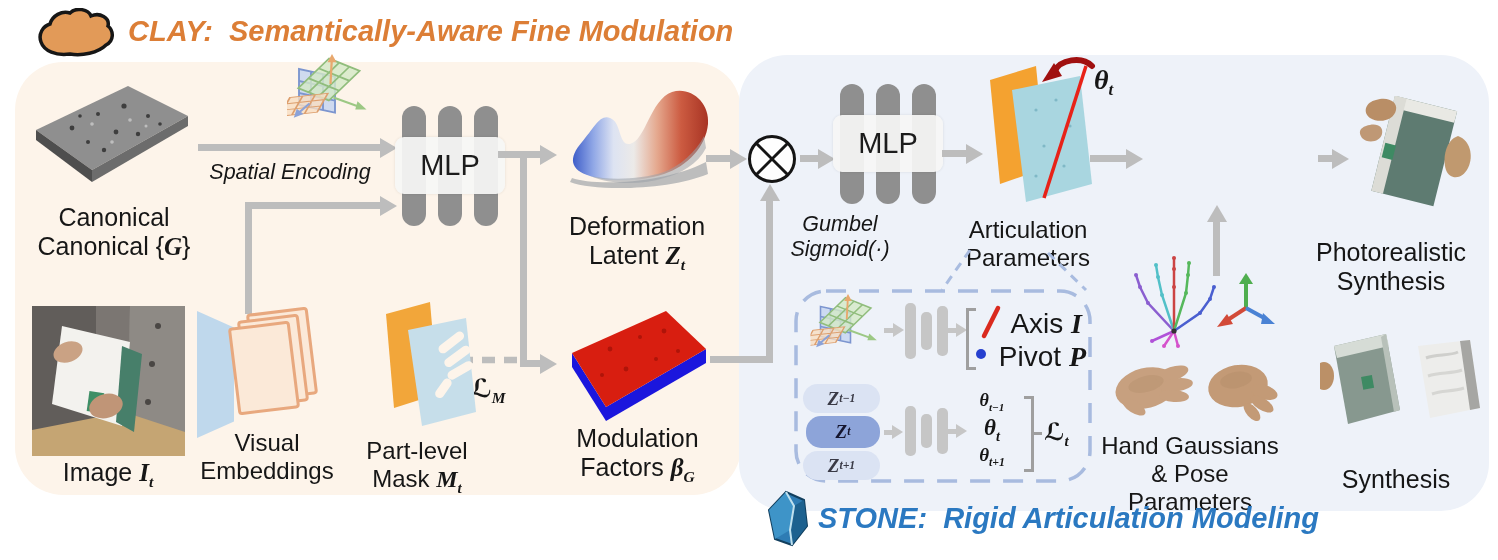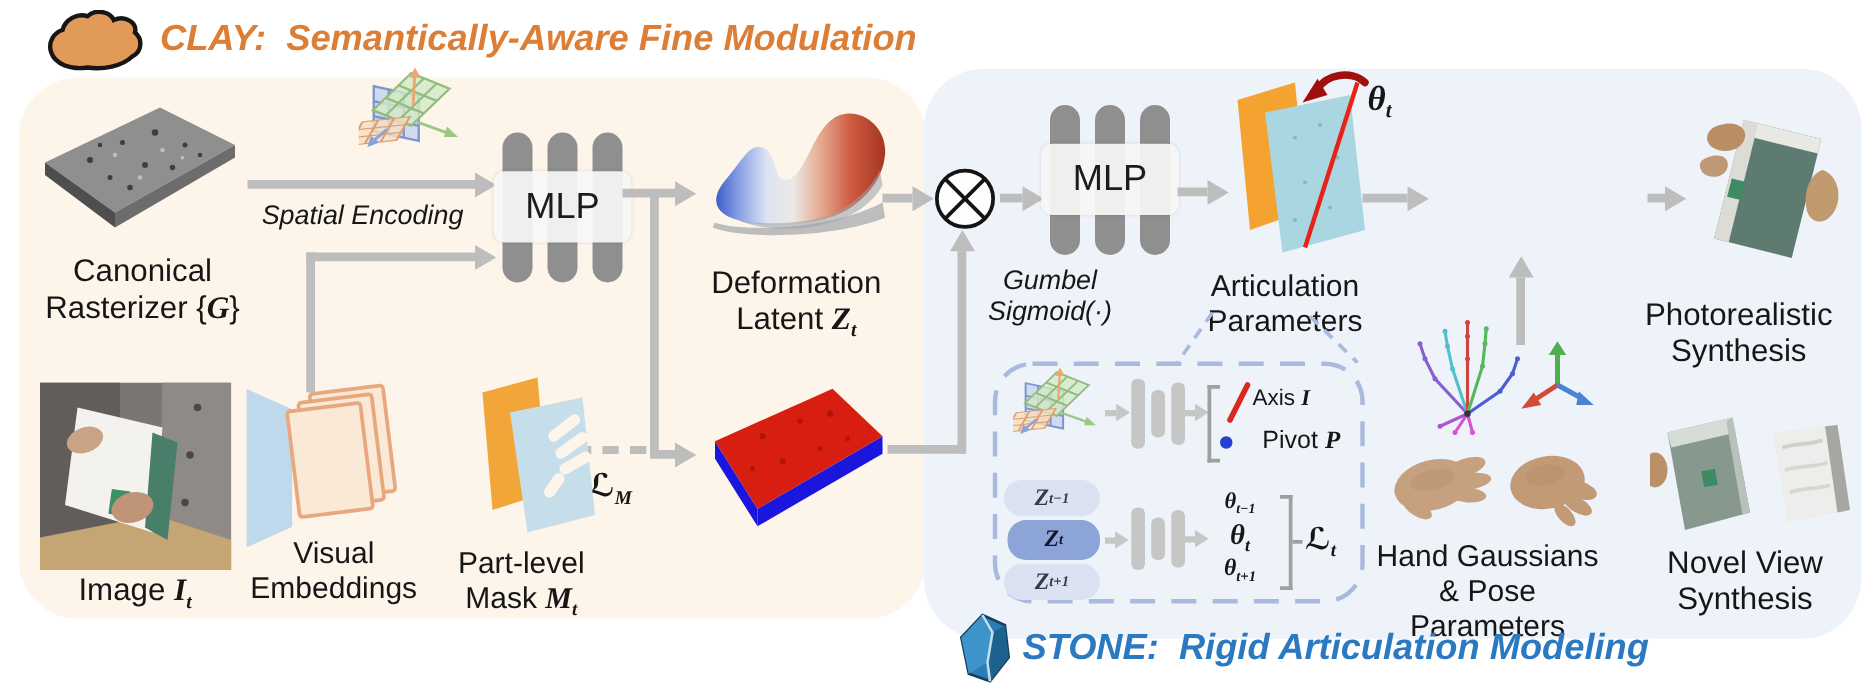--- a/index.html
+++ b/index.html
@@ -93,21 +93,21 @@
       </g>
     <g fill="#c4c4c4" opacity="0.9">
         <circle cx="64" cy="48" r="1.8"></circle>
         <circle cx="102" cy="44" r="1.8"></circle>
         <circle cx="84" cy="66" r="1.8"></circle>
         <circle cx="118" cy="50" r="1.5"></circle>
       </g>
   </svg>
   <div class="label" style="left:14px;top:203px;width:200px;font-size:25px">
     <span>Canonical</span><br>
-    <span>Rasterizer {</span><span class="v">G</span><span>}</span>
+    <span>Canonical {</span><span class="v">G</span><span>}</span>
   </div>
 
   <svg class="fig" style="left:276px;top:54px" width="112" height="84" viewBox="0 0 120 112">
       <use href="#triplane"></use>
     </svg>
   <div class="hbar" style="left:198px;top:144px;width:182px"></div>
   <div class="head-r" style="left:380px;top:137.5px"></div>
   <div class="label it" style="left:195px;top:160px;width:190px;font-size:21.5px">Spatial Encoding</div>
 
   <div class="vbar" style="left:245px;top:202px;height:112px"></div>
@@ -204,20 +204,24 @@
     <g fill="#a51208" opacity="0.8">
         <circle cx="50" cy="46" r="2.4"></circle>
         <circle cx="80" cy="34" r="2"></circle>
         <circle cx="104" cy="28" r="2.4"></circle>
         <circle cx="96" cy="56" r="2"></circle>
         <circle cx="66" cy="66" r="2.4"></circle>
         <circle cx="118" cy="48" r="2"></circle>
         <circle cx="42" cy="72" r="2"></circle>
       </g>
   </svg>
+  <div class="label" style="left:545px;top:424px;width:185px;font-size:25px">
+    <span>Modulation</span><br>
+    <span>Factors </span><span class="v">β</span><sub class="v">G</sub>
+  </div>
 
   <div class="hbar" style="left:706px;top:155px;width:24px"></div>
   <div class="head-r" style="left:730px;top:148.5px"></div>
   <div class="hbar" style="left:710px;top:356px;width:62px"></div>
   <div class="vbar" style="left:766px;top:201px;height:162px"></div>
   <div class="head-u" style="left:760px;top:184px"></div>
 
   <svg class="fig" style="left:746px;top:133px" width="52" height="52" viewBox="0 0 52 52">
     <circle cx="26" cy="26" r="22.5" fill="#fefefe" stroke="#141414" stroke-width="3"></circle>
     <line x1="10.5" y1="10.5" x2="41.5" y2="41.5" stroke="#141414" stroke-width="3"></line>
@@ -278,25 +282,25 @@
     <div class="mb" style="height:56px"></div>
     <div class="mb" style="height:38px"></div>
     <div class="mb" style="height:50px"></div>
   </div>
   <div class="hbar-sm" style="left:948px;top:328px;width:8px"></div>
   <div class="head-r-sm" style="left:956px;top:323px"></div>
   <div class="bracket-open" style="left:966px;top:308px;height:62px"></div>
   <svg class="fig" style="left:980px;top:304px" width="22" height="36" viewBox="0 0 22 36">
     <line x1="4" y1="32" x2="18" y2="4" stroke="#da2a1e" stroke-width="4.5" stroke-linecap="round"></line>
   </svg>
-  <div class="label" style="left:1002px;top:308px;width:80px;font-size:18px;text-align:left">
+  <div class="label" style="left:1002px;top:308px;width:80px;font-size:28px;text-align:right">
     <span>Axis </span><span class="v">I</span>
   </div>
   <div class="pivot-dot" style="left:976px;top:349px"></div>
-  <div class="label" style="left:996px;top:341px;width:90px;font-size:20px;text-align:center">
+  <div class="label" style="left:996px;top:341px;width:90px;font-size:28px;text-align:right">
     <span>Pivot </span><span class="v">P</span>
   </div>
 
   <div class="pill pill-light" style="left:803px;top:384px;width:77px;height:29px">
     <span class="v">Z</span>
       <sub class="v">t−1</sub>
   </div>
   <div class="pill pill-active" style="left:806px;top:416px;width:74px;height:32px">
     <span class="v">Z</span>
       <sub class="v">t</sub>
@@ -419,21 +423,21 @@
     <polygon points="14,22 66,10 69,22 17,34" fill="#d6dcd6"></polygon>
     <polygon points="61,13 66,10 80,86 74,88" fill="#b8c1ba"></polygon>
     <rect x="42" y="52" width="11" height="13" fill="#3e8a63" transform="rotate(-10 47 58)"></rect>
     <polygon points="98,22 150,16 160,84 110,94" fill="#ededeb"></polygon>
     <polygon points="140,17 150,16 160,84 150,86" fill="#a6a6a3"></polygon>
     <path d="M106 34 C116 30 130 32 138 28" stroke="#cfcfcc" fill="none" stroke-width="3"></path>
     <path d="M108 52 C120 48 132 50 142 46" stroke="#d6d6d3" fill="none" stroke-width="3"></path>
     <path d="M112 70 C122 66 132 68 144 64" stroke="#d6d6d3" fill="none" stroke-width="3"></path>
   </svg>
   <div class="label" style="left:1320px;top:436px;width:152px;font-size:25px">
-    <span>Novel View</span><br><span>Synthesis</span>
+    <br><span>Synthesis</span>
   </div>
 
   <svg class="fig" style="left:766px;top:490px" width="44" height="58" viewBox="0 0 44 58">
     <polygon points="20,2 38,10 41,36 26,55 9,49 3,20" fill="#2e7cb4" stroke="#123f5e" stroke-width="2"></polygon>
     <polygon points="20,2 28,16 24,40 9,49 3,20" fill="#3e94c8"></polygon>
     <polygon points="28,16 38,10 41,36 26,55 24,40" fill="#1d618f"></polygon>
     <polyline points="20,2 28,16 24,40 26,55" fill="none" stroke="#bfe0ee" stroke-width="2"></polyline>
   </svg>
   <div class="title title-stone" style="left:818px;top:502px">STONE:&nbsp; Rigid Articulation Modeling</div>
 

